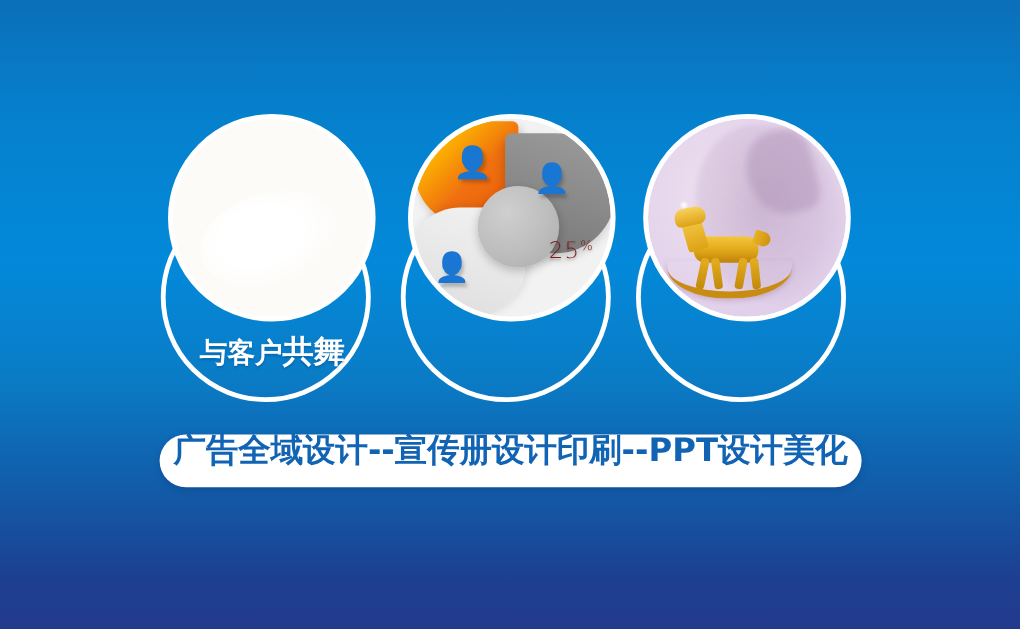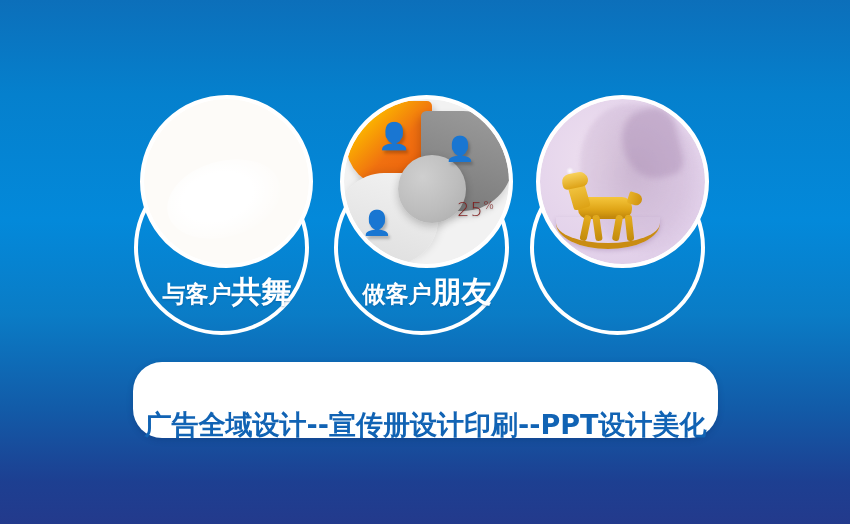--- a/index.html
+++ b/index.html
@@ -60,21 +60,21 @@
     text-align: center;
     color: #ffffff;
     font-size: 23px;
     font-weight: bold;
     letter-spacing: 0px;
     line-height: 1;
     white-space: nowrap;
     text-shadow: 0 1px 2px rgba(0,60,120,.35);
   }
   .ring-label .em {
-    font-size: 30px;
+    font-size: 26px;
     font-weight: bold;
   }
 
   
   .disc {
     position: absolute;
     left: 13px;
     top: 10px;
     width: 173px;
     height: 173px;
@@ -248,26 +248,26 @@
             transform: rotate(18deg); }
   .h-spark { position:absolute; left:10px; top:-10px; width:8px; height:8px;
              background: radial-gradient(circle,#ffffff 0%, rgba(255,255,255,0) 70%); }
 
   
   #banner {
     position: absolute;
     left: 133px;
     top: 362px;
     width: 585px;
-    height: 76px;
+    height: 44px;
     background: #ffffff;
     border-radius: 29px;
     box-shadow: 0 2px 6px rgba(0,30,80,.22);
     display: flex;
-    align-items: flex-end;
+    align-items: flex-start;
     justify-content: center;
   }
   #banner-text {
     color: #1163b4;
     font-size: 27px;
     font-weight: bold;
     letter-spacing: 0px;
     white-space: nowrap;
     line-height: 1;
   }
@@ -315,21 +315,20 @@
 
             <div class="glyph g-person-a">👤</div>
             <div class="glyph g-person-b">👤</div>
             <div class="glyph g-desk">👤</div>
 
             <div class="pie-pct"><span>25</span><small>%</small></div>
           </div>
         </div>
       </div>
 
-      <div class="ring-label"><span>做客户</span><span class="em">朋友</span></div>
     </div>
 
     <div class="card c2">
       <div class="ring"></div>
 
       <div class="disc">
         <div class="disc-inner">
           <div class="art-horse">
             <div class="horse-shadow"></div>
             <div class="horse-shadow2"></div>

